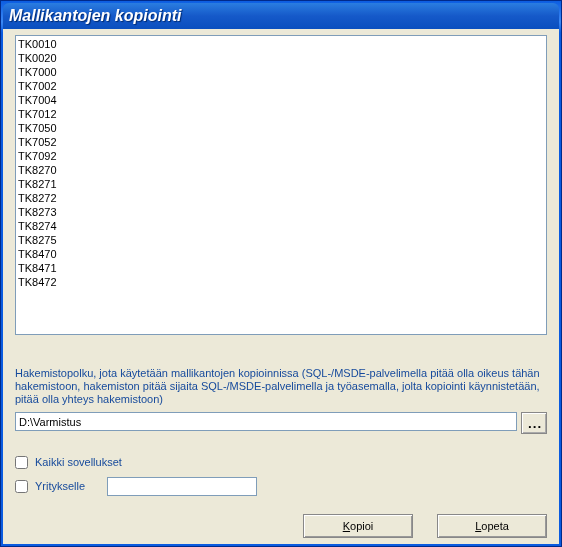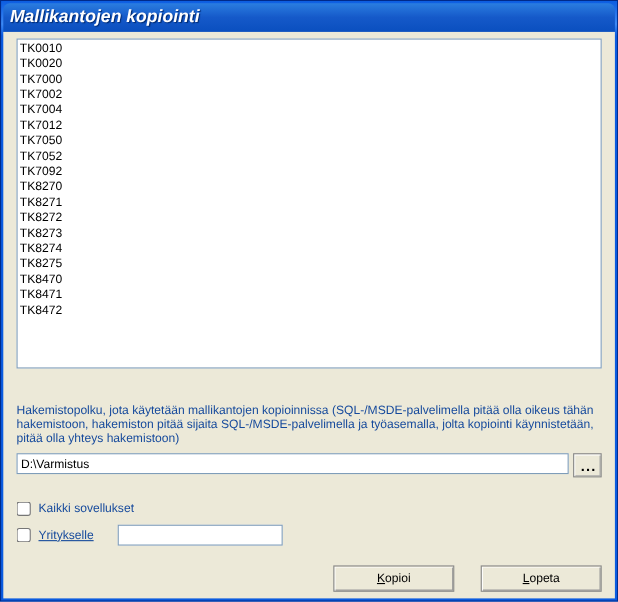--- a/index.html
+++ b/index.html
@@ -107,21 +107,21 @@
       <input class="textinput" type="text" value="D:\Varmistus" style="">
       <button class="browse-btn">...</button>
     </div>
 
     <div class="chkrow">
       <input type="checkbox" id="cb1" style="">
       <label for="cb1">Kaikki sovellukset</label>
     </div>
 
     <div class="chkrow company-row">
-      <span style="display:flex;align-items:center;gap:4px;text-decoration:underline;">
+      <span style="display:flex;align-items:flex-start;gap:4px;">
         <input type="checkbox" id="cb2" style="">
         <label for="cb2">Yritykselle</label>
       </span>
       <input class="textinput small" type="text" value="" style="">
     </div>
 
     <div class="btnrow">
       <button class="btn">
         <span class="ul">K</span><span>opioi</span>
       </button>

